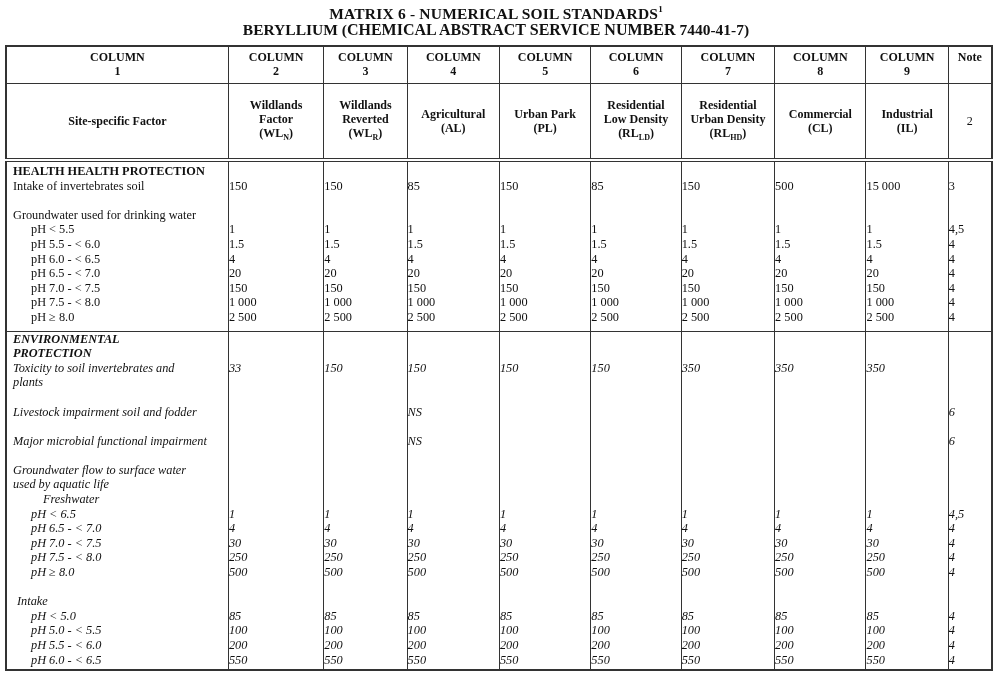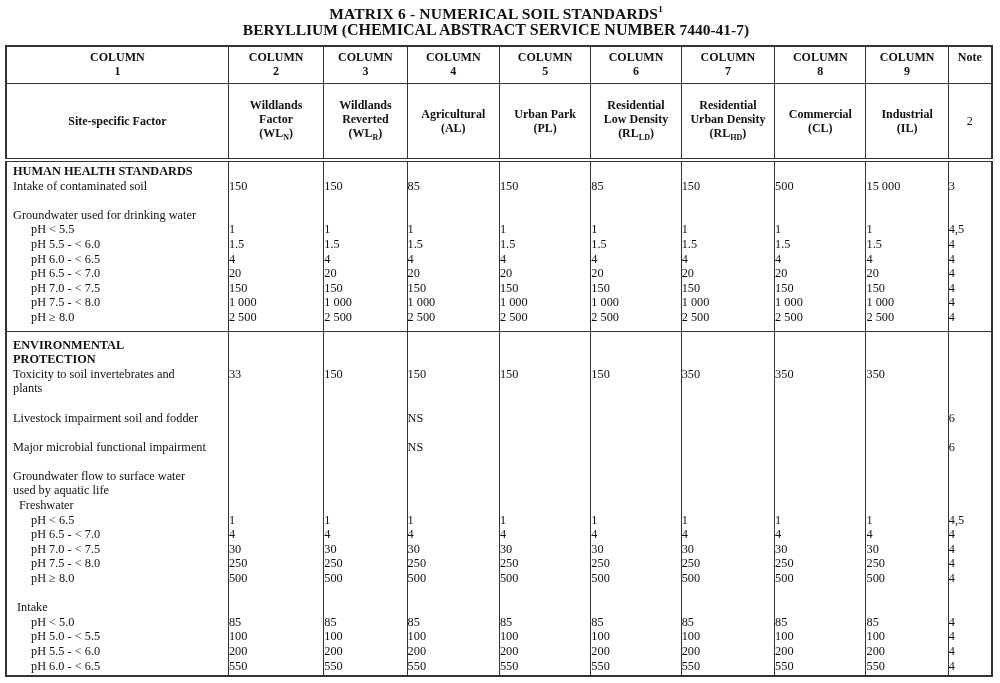--- a/index.html
+++ b/index.html
@@ -14,21 +14,21 @@
   .outer { border:2px solid #333; }
   .hdr td { font-family:Liberation Serif, serif; font-weight:bold; font-size:12px; text-align:center; line-height:14px; }
   .hdr1 td { height:33px; border-bottom:1.5px solid #333; padding-top:3px; }
   .hdr2 td { height:74px; vertical-align:middle; border-bottom:4px double #333; }
   .hdr2 td.note { font-weight:normal; }
   .sub { font-size:8px; vertical-align:-3px; }
   .body td { font-family:"Liberation Serif", serif; font-size:12.3px; line-height:14.6px; }
   .body td.lbl { padding-left:6px; }
   .body td.val { text-align:left; }
   .sec-hh td { border-bottom:1.5px solid #333; padding-top:2px; padding-bottom:6px; }
-  .sec-env td { padding-top:6px; padding-bottom:2px; }
+  .sec-env td { padding-bottom:2px;font-style:italic; }
   .line { height:14.6px; white-space:nowrap; }
   .b { font-weight:bold; }
   .i1 { padding-left:18px; }
   .ii { padding-left:2px; }
   .bottom { border-bottom:2px solid #333; }
 </style>
 </head>
 <body>
 
 <div class="title t1"><span>MATRIX 6 - NUMERICAL SOIL STANDARDS</span><sup>1</sup></div>
@@ -130,22 +130,22 @@
           <div><span>(IL)</span></div>
         </td>
         <td class="note">
           <div>2</div>
         </td>
       </tr>
     </tbody>
   <tbody id="hh-body">
       <tr class="body sec-hh">
         <td class="lbl">
-          <div class="line b">HUMAN HEALTH  STANDARDS</div>
-          <div class="line ">Intake of contaminated soil</div>
+          <div class="line b">HEALTH HEALTH  PROTECTION</div>
+          <div class="line ">Intake of invertebrates soil</div>
           <div class="line "></div>
           <div class="line ">Groundwater used for drinking water</div>
           <div class="line i1">pH &lt; 5.5</div>
           <div class="line i1">pH 5.5 - &lt; 6.0</div>
           <div class="line i1">pH 6.0 - &lt; 6.5</div>
           <div class="line i1">pH 6.5 - &lt; 7.0</div>
           <div class="line i1">pH 7.0 - &lt; 7.5</div>
           <div class="line i1">pH 7.5 - &lt; 8.0</div>
           <div class="line i1">pH ≥ 8.0</div>
         </td>
@@ -275,21 +275,21 @@
           <div class="line b">PROTECTION</div>
           <div class="line ">Toxicity to soil invertebrates and</div>
           <div class="line ">plants</div>
           <div class="line "></div>
           <div class="line ">Livestock impairment soil and fodder</div>
           <div class="line "></div>
           <div class="line ">Major microbial functional impairment</div>
           <div class="line "></div>
           <div class="line ">Groundwater flow to surface water</div>
           <div class="line ">used by aquatic life</div>
-          <div class="line ii" style="padding-left: 6px;">Freshwater</div>
+          <div class="line ii" style="padding-left: 6px; margin-left: 24px;">Freshwater</div>
           <div class="line i1">pH &lt; 6.5</div>
           <div class="line i1">pH 6.5 - &lt; 7.0</div>
           <div class="line i1">pH 7.0 - &lt; 7.5</div>
           <div class="line i1">pH 7.5 - &lt; 8.0</div>
           <div class="line i1">pH ≥ 8.0</div>
           <div class="line "></div>
           <div class="line ii" style="padding-left: 4px;">Intake</div>
           <div class="line i1">pH &lt; 5.0</div>
           <div class="line i1">pH 5.0 - &lt; 5.5</div>
           <div class="line i1">pH 5.5 - &lt; 6.0</div>

